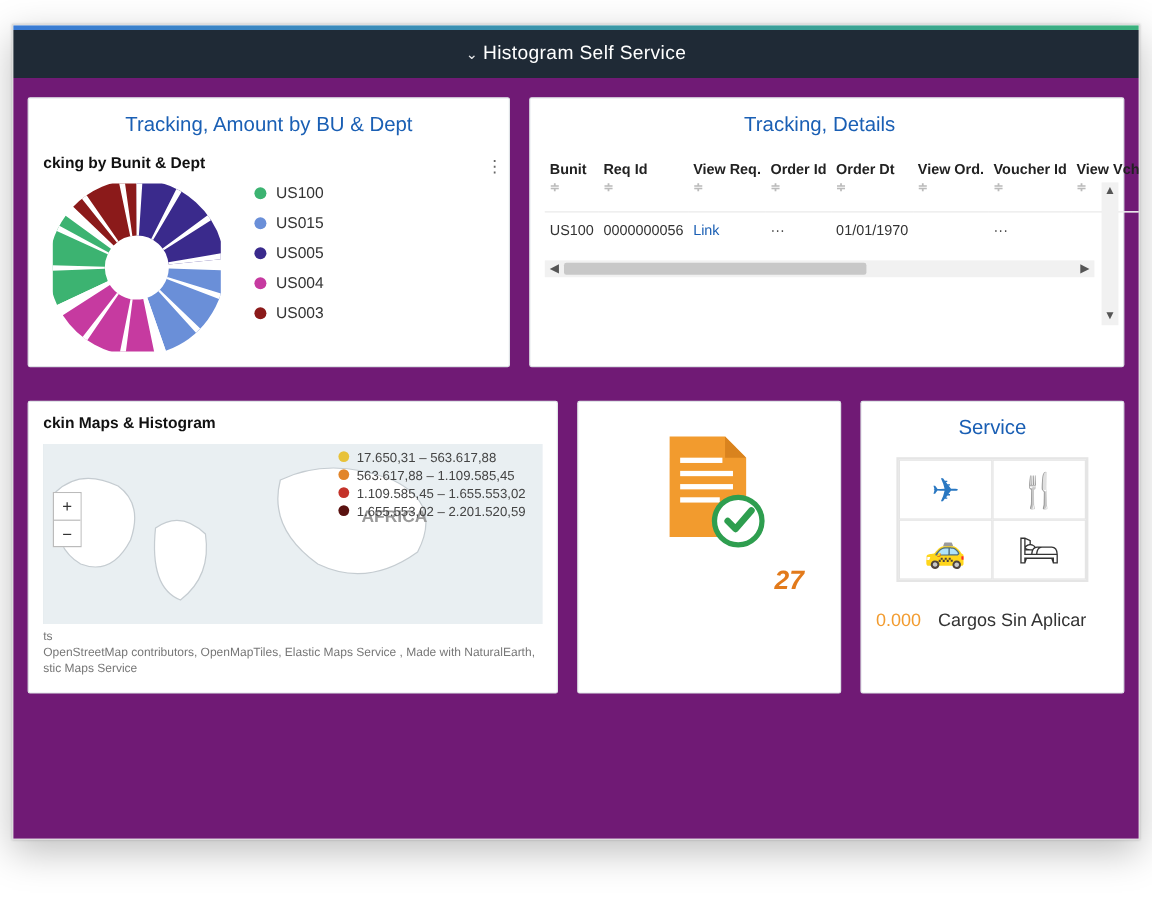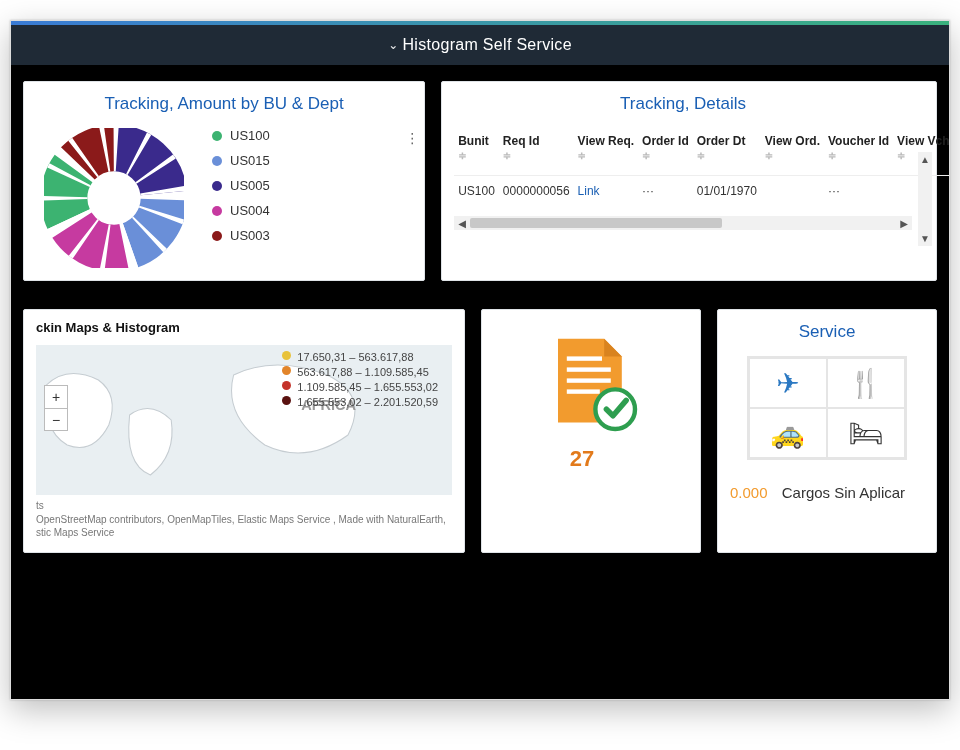--- a/index.html
+++ b/index.html
@@ -33,21 +33,21 @@
     justify-content: center;
     font-size: 16px;
     letter-spacing: .3px;
   }
   .topbar .chev {
     font-size: 12px;
     margin-right: 4px;
     opacity:.9;
   }
   .workspace {
-    background: #000000;
+    background: #701a75;
     padding: 16px 12px;
     height: calc(100% - 44px);
     overflow: hidden;
   }
   .row { display: flex; gap: 16px; margin-bottom: 28px; }
   .card {
     background: #fff;
     border: 1px solid #dfe3e7;
     border-radius: 2px;
     padding: 10px 12px 12px;
@@ -120,21 +120,21 @@
   }
   .zoom button {
     width:22px; height:22px; border:none; background:#fff;
     font-size:14px; color:#333; cursor:pointer;
   }
   .zoom button + button { border-top:1px solid #bbb;}
   .credits { font-size:10px; color:#777; margin-top:4px; line-height:1.35;}
   
   .tile-center { display:flex; flex-direction:column; align-items:center; padding-top:4px; }
   .doc-icon { width:110px; height:110px; margin:6px auto 6px; }
-  .aprob-count { text-align:center; font-size:22px; font-weight:700; color:#e27a1b; padding-right:18px; }
+  .aprob-count { text-align:right; font-size:22px; font-weight:700; color:#e27a1b; padding-right:18px;font-style:italic; }
   
   .gastos-grid {
     width:160px; margin:6px auto 24px;
     display:grid; grid-template-columns:1fr 1fr; grid-template-rows:1fr 1fr;
     border:2px solid #e5e5e5;
   }
   .gastos-grid > div {
     height:50px; display:flex; align-items:center; justify-content:center;
     font-size:28px; border:1px solid #e5e5e5;
   }
@@ -160,20 +160,21 @@
     <span class="chev">⌄</span>
     <span>Histogram Self Service</span>
   </div>
 
   <div class="workspace">
 
     <div class="row row1">
 
       <div class="card left">
         <div class="card-title">Tracking, Amount by BU &amp; Dept</div>
+        <div class="sub">cking by Bunit &amp; Dept</div>
         <span class="more-dots">⋮</span>
         <div class="donut-wrap">
           <div class="donut">
             <svg viewBox="0 0 42 42">
               <circle class="seg" cx="21" cy="21" r="15" stroke="#3a2a8c" stroke-dasharray="22 78" stroke-dashoffset="0"></circle>
               <circle class="seg" cx="21" cy="21" r="15" stroke="#6a8fd8" stroke-dasharray="18 82" stroke-dashoffset="-24"></circle>
               <circle class="seg" cx="21" cy="21" r="15" stroke="#c63aa0" stroke-dasharray="18 82" stroke-dashoffset="-44"></circle>
               <circle class="seg" cx="21" cy="21" r="15" stroke="#3cb371" stroke-dasharray="16 84" stroke-dashoffset="-64"></circle>
               <circle class="seg" cx="21" cy="21" r="15" stroke="#8b1a1a" stroke-dasharray="12 88" stroke-dashoffset="-82"></circle>
 

